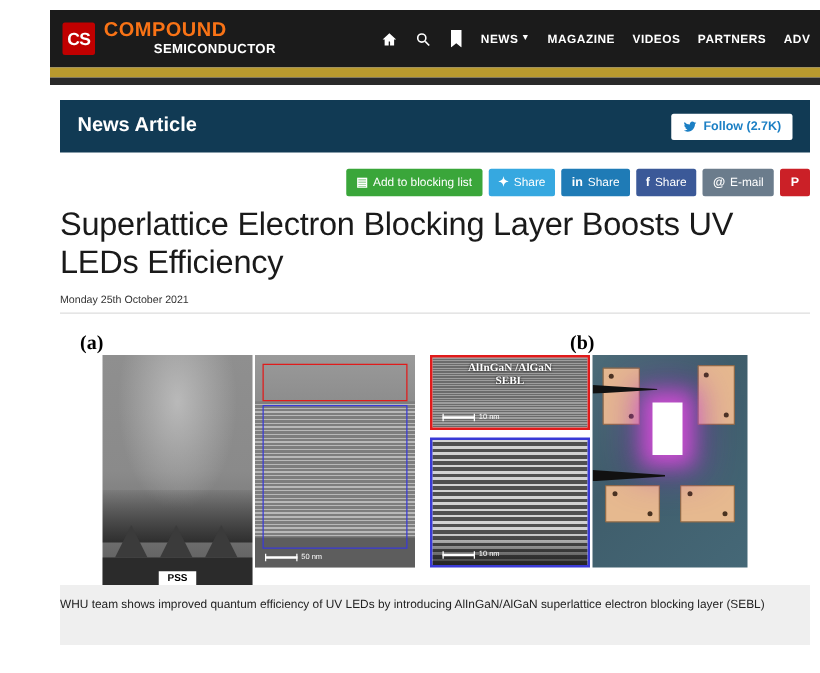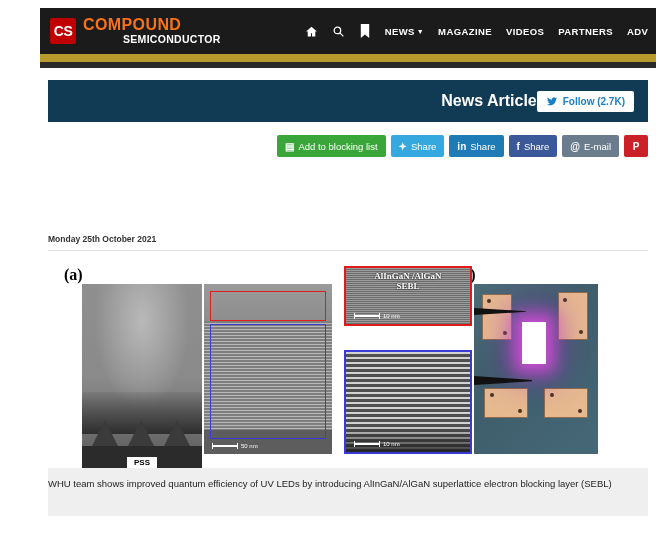--- a/index.html
+++ b/index.html
@@ -93,21 +93,21 @@
     background: #2a2a2a;
   }
   
   .article-banner {
     position: absolute;
     left: 48px; top: 80px;
     width: 600px; height: 42px;
     background: #113a54;
     display: flex;
     align-items: center;
-    justify-content: flex-end;
+    justify-content: space-between;
     padding: 0 14px;
   }
   .article-banner h2 {
     margin: 0;
     color: #ffffff;
     font-size: 16px;
     font-weight: bold;
   }
   .follow-btn {
     background: #ffffff;
@@ -157,21 +157,21 @@
     font-size: 26px;
     line-height: 1.17;
     font-weight: normal;
     color: #1a1a1a;
     letter-spacing: -0.2px;
   }
   .dateline {
     position: absolute;
     left: 48px; top: 234px;
     font-size: 8.5px;
-    font-weight: bold;
+    font-weight: normal;
     color: #333333;
   }
   .rule {
     position: absolute;
     left: 48px; top: 250px;
     width: 600px; height: 1px;
     background: #dddddd;
   }
   
   .figure {
@@ -283,21 +283,21 @@
   .bluebox {
     position: absolute;
     left: 6px; top: 40px;
     width: 116px; height: 115px;
     border: 1.6px solid #3a3ad6;
   }
 
   
   .panel3 {
     position: absolute;
-    left: 296px; top: 8px;
+    left: 296px; top: 26px;
     width: 128px; height: 60px;
     background: repeating-linear-gradient(
       180deg,
       #9d9d9d 0px,#9d9d9d 1px,
       #6b6b6b 1px,#6b6b6b 2px
     );
     border: 2px solid #e01b1b;
     overflow: hidden;
   }
   .p3-caption {
@@ -451,20 +451,21 @@
     </div>
     <div class="share-btn sb-mail">
       <span class="sb-ico">@</span>
       <span>E-mail</span>
     </div>
     <div class="share-btn sb-pin">
       <span class="sb-ico">P</span>
     </div>
   </div>
 
+  <h1 class="headline">Superlattice Electron Blocking Layer Boosts UV LEDs Efficiency</h1>
   <div class="dateline">Monday 25th October 2021</div>
   <div class="rule"></div>
 
   <div class="figure">
     <div class="lbl-a">(a)</div>
     <div class="lbl-b">(b)</div>
 
     <div class="panel1">
       <div class="p1-glow"></div>
       <div class="p1-dark-band"></div>

